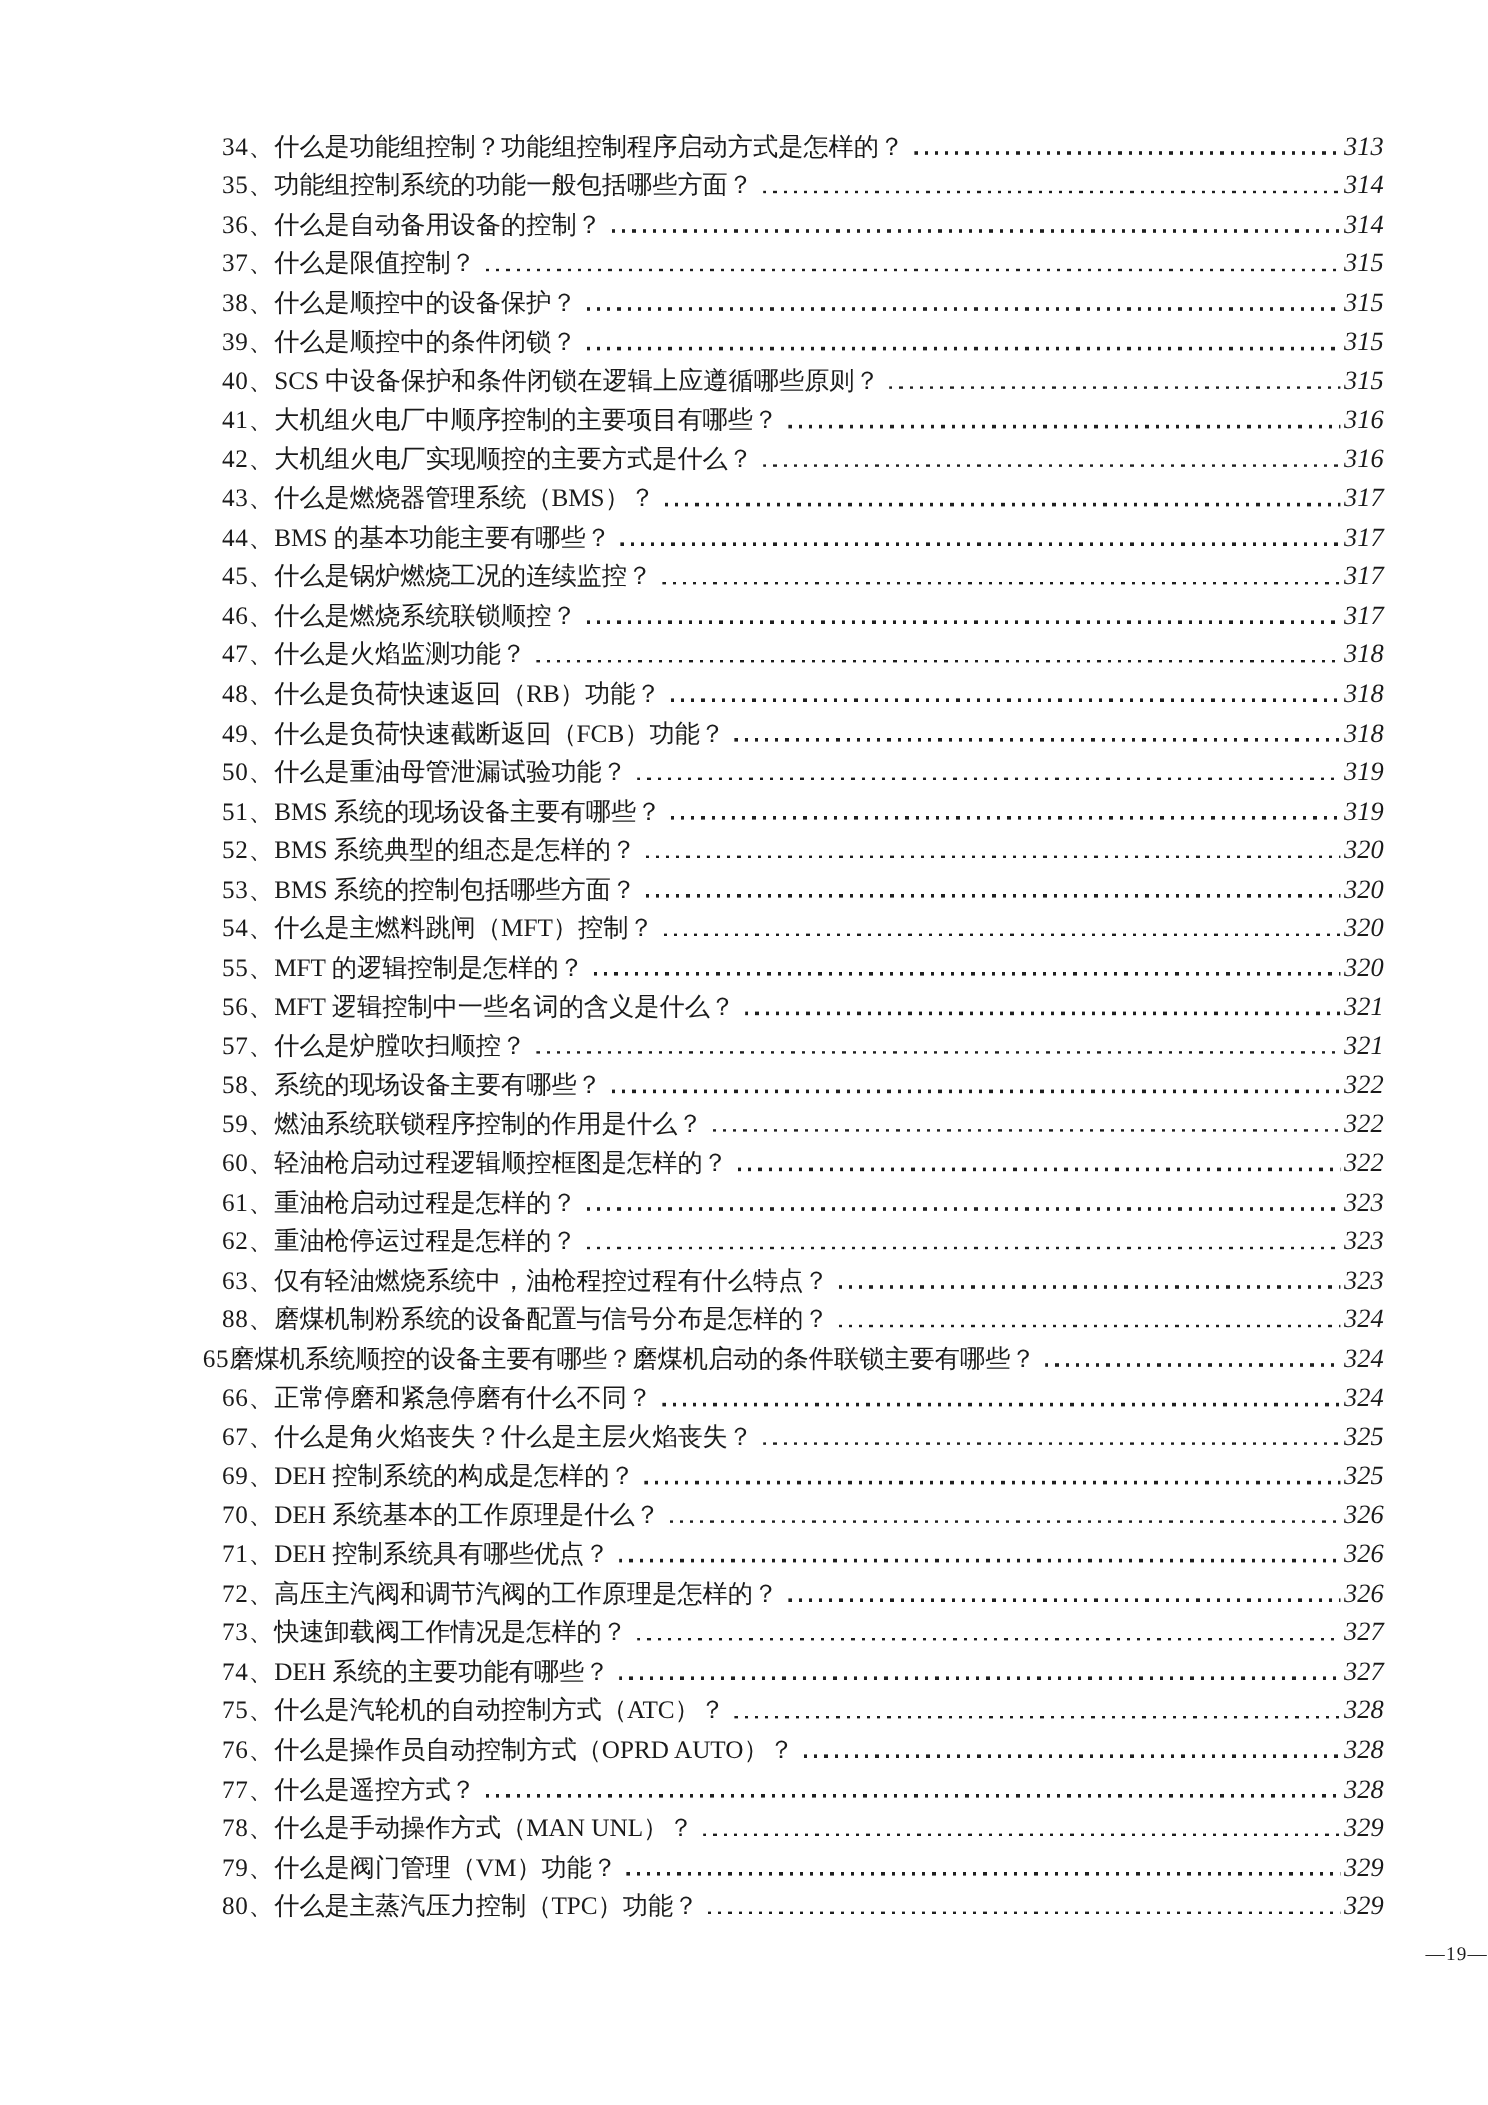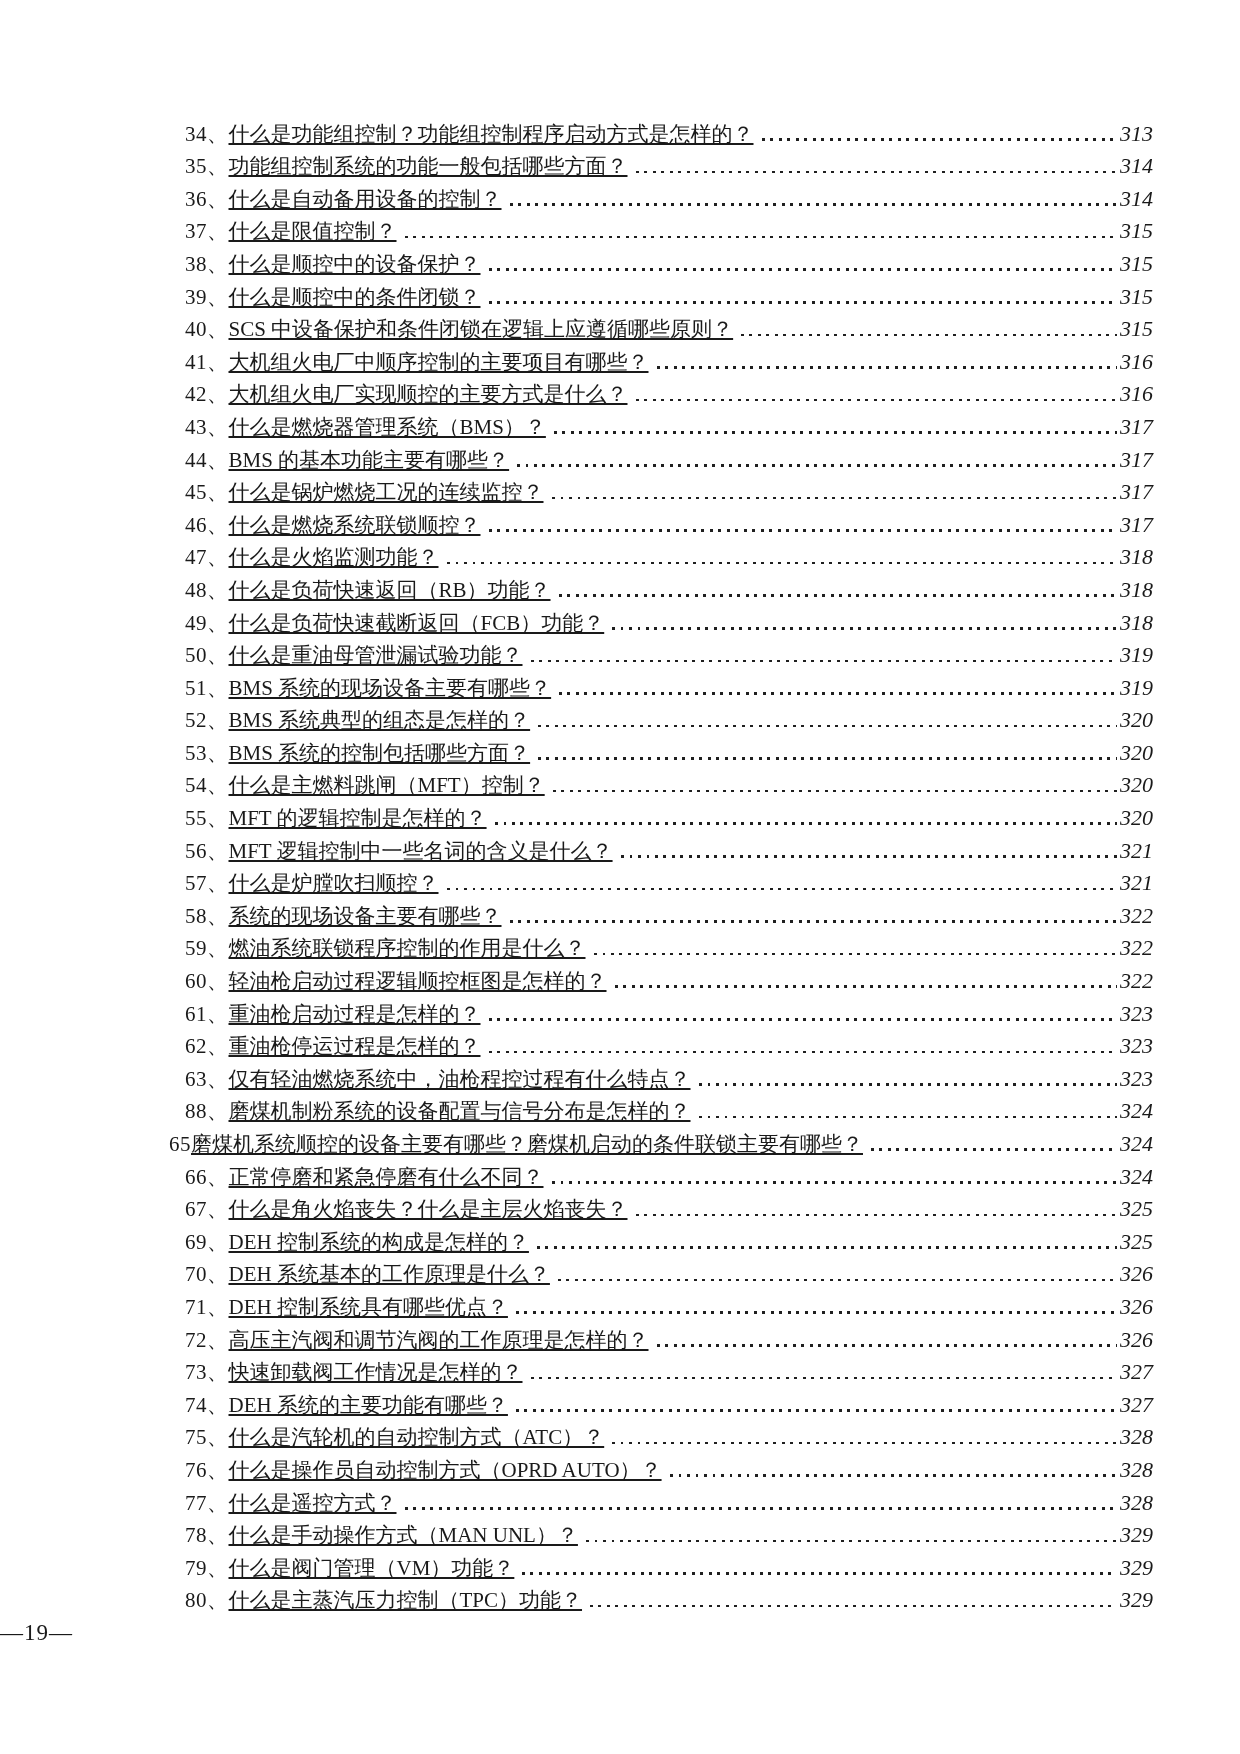--- a/index.html
+++ b/index.html
@@ -11,41 +11,40 @@
     position: relative;
     width: 1240px;
     height: 1754px;
     background: #ffffff;
     overflow: hidden;
     font-family: "Liberation Serif", "DejaVu Serif", serif;
     color: #1a1a1a;
   }
   .toc {
     position: absolute;
-    top: 114px;
+    top: 102px;
     left: 185px;
     right: 87px;
   }
   .toc-entry {
     display: flex;
     align-items: flex-end;
     height: 32.6px;
     font-size: 21px;
     line-height: 26px;
     white-space: nowrap;
   }
   
   .toc-entry:nth-child(32) { margin-left: -16px; justify-content: flex-end; }
   .num {
     flex: none;
     letter-spacing: 0.5px;
   }
   .ttl {
     flex: none;
-    text-decoration: underline;
   }
   .dots {
     flex: 1 1 auto;
     height: 2.6px;
     margin: 0 3px 6px 8px;
     min-width: 12px;
     background-image: repeating-linear-gradient(
       to right,
       #1f1f1f 0px, #1f1f1f 2.6px,
       transparent 2.6px, transparent 8.5px
@@ -54,22 +53,22 @@
   .pg {
     flex: none;
     font-size: 22px;
     font-style: italic;
   }
   .footer {
     position: absolute;
     top: 1620px;
     left: 0;
     width: 100%;
-    text-align: left;
-    font-size: 23px;
+    text-align: right;
+    font-size: 16px;
     letter-spacing: 1px;
   }
 </style>
 </head>
 <body>
 
 <div class="page">
   <div class="toc">
       <div class="toc-entry">
         <span class="num">34、</span>

